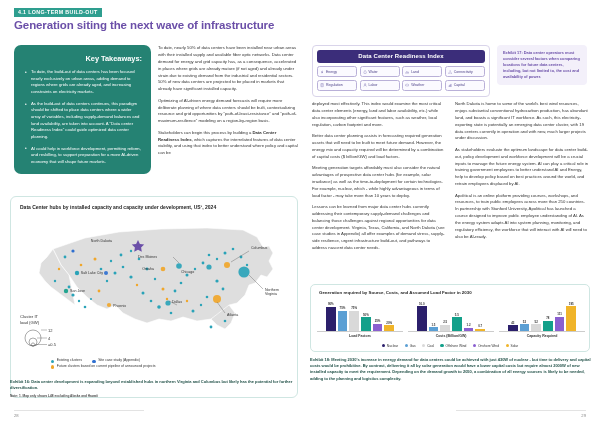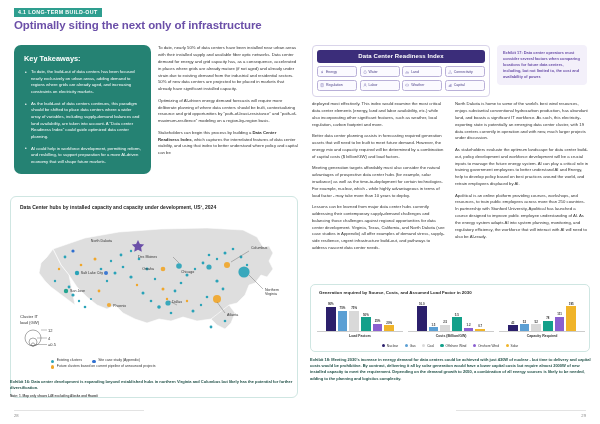--- a/index.html
+++ b/index.html
@@ -24,21 +24,21 @@
     color: #6b4fa8; font-size: 11.5px; font-weight: bold;
     letter-spacing: -0.1px;
   }
 
   
   .takeaways {
     position: absolute; left: 14px; top: 45px;
     width: 137px; background: #258273; color: #ffffff;
     border-radius: 7px; padding: 9px 9px 8px 10px;
   }
-  .takeaways h3 { font-size: 7.4px; margin-bottom: 6px; font-weight: bold; }
+  .takeaways h3 { font-size: 7.4px; margin-bottom: 6px; font-weight: bold; text-align: right; }
   .takeaways ul { list-style: none; }
   .takeaways li {
     font-size: 4.25px; line-height: 1.55; margin-bottom: 5.5px;
     padding-left: 7px; position: relative; text-align: left;
   }
   .takeaways li:last-child { margin-bottom: 0; }
   .takeaways li::before {
     content: "•"; position: absolute; left: 1px; top: -0.3px; font-size: 4.6px;
   }
 
@@ -142,21 +142,21 @@
   .pg-left { left: 14px; }
   .pg-right { right: 14px; }
   .rule { position: absolute; height: 0.5px; background: #e3e3e3; }
 </style>
 </head>
 <body>
 
 <div class="page">
 
   <div class="section-tag">4.1 LONG-TERM BUILD-OUT</div>
-  <div class="page-title">Optimally siting the next only of infrastructure</div>
+  <div class="page-title">Generation siting the next wave of infrastructure</div>
 
   <div class="takeaways">
     <h3>Key Takeaways:</h3>
     <ul>
       <li>To date, the build-out of data centers has been focused nearly exclusively on urban areas, adding demand to regions where grids are already aged, and increasing constraints on electricity markets.</li>
       <li>As the build-out of data centers continues, this paradigm should be shifted to place data centers where a wider array of variables, including supply-demand balances and land availability, are taken into account. A "Data center Readiness Index" could guide optimized data center planning.</li>
       <li>AI could help in workforce development, permitting reform, and reskilling, to support preparation for a more AI-driven economy that will shape future markets.</li>
     </ul>
   </div>
 

